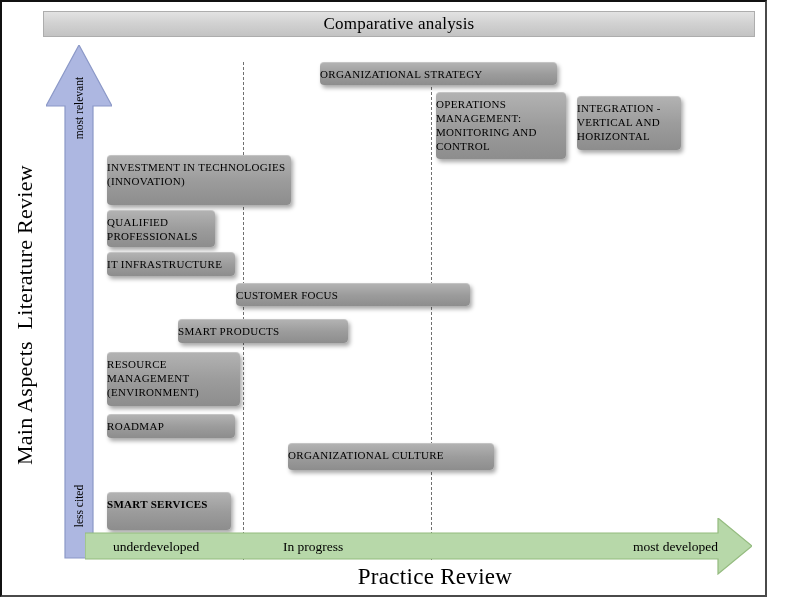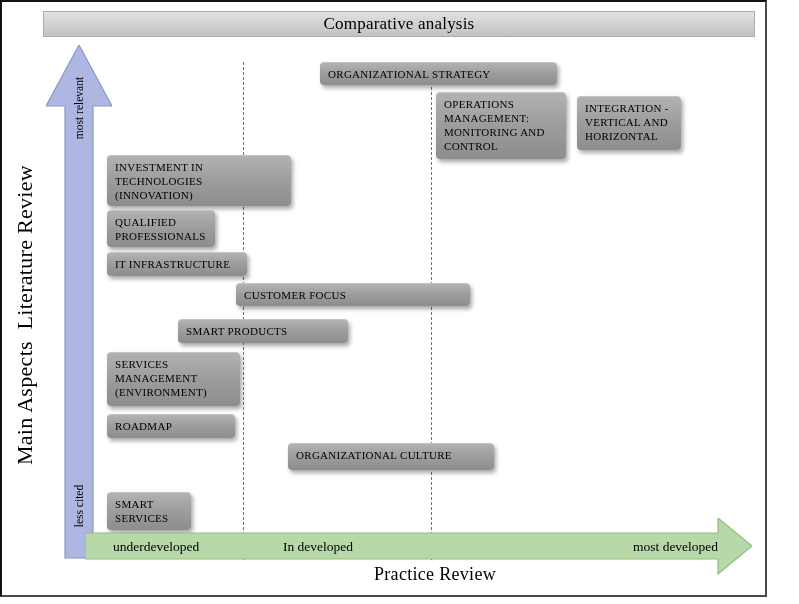--- a/index.html
+++ b/index.html
@@ -32,30 +32,30 @@
   }
   .gridline{
     position:absolute;top:62px;height:498px;width:0;
     border-left:1px dashed #707070;
   }
   .box{
     position:absolute;box-sizing:border-box;
     background:linear-gradient(180deg,#b2b2b2 0%,#9c9c9c 50%,#8d8d8d 100%);
     border-radius:4px;border-top:1px solid #c4c4c4;
     box-shadow:2px 3px 4px rgba(0,0,0,0.35);
-    padding:4px 8px;font-size:11px;line-height:1.28;letter-spacing:0.3px;
+    padding:4px 0;font-size:11px;line-height:1.28;letter-spacing:0.3px;
     color:#000;
   }
   .seg-label{position:absolute;top:538px;height:18px;line-height:18px;font-size:13.5px;text-align:right;}
   .seg-underdeveloped{left:113px;}
   .seg-inprogress{left:283px;}
   .seg-mostdeveloped{left:633px;}
   .x-axis-title{
     position:absolute;left:100px;top:564px;width:670px;height:26px;
-    text-align:center;font-size:18px;letter-spacing:0.3px;
+    text-align:center;font-size:23px;letter-spacing:0.3px;
   }
 </style>
 </head>
 <body>
 
 <div class="page">
 
   <div class="frame"></div>
 
   <div class="title-bar">
@@ -74,31 +74,31 @@
       <div class="gridline" style="left: 243px;"></div>
       <div class="gridline" style="left: 431px;"></div>
     </div>
 
   <div id="boxes">
       <div class="box" style="left: 320px; top: 62px; width: 237px; min-height: 23px;">ORGANIZATIONAL STRATEGY</div>
       <div class="box" style="left: 436px; top: 92px; width: 130px; min-height: 67px;">OPERATIONS MANAGEMENT: MONITORING AND CONTROL</div>
       <div class="box" style="left: 577px; top: 96px; width: 104px; min-height: 54px;">INTEGRATION - VERTICAL AND HORIZONTAL</div>
       <div class="box" style="left: 107px; top: 155px; width: 184px; min-height: 50px;">INVESTMENT IN TECHNOLOGIES (INNOVATION)</div>
       <div class="box" style="left: 107px; top: 210px; width: 108px; min-height: 34px;">QUALIFIED PROFESSIONALS</div>
-      <div class="box" style="left: 107px; top: 252px; width: 140px; min-height: 24px;">IT INFRASTRUCTURE</div>
+      <div class="box" style="left: 107px; top: 252px; width: 128px; min-height: 24px;">IT INFRASTRUCTURE</div>
       <div class="box" style="left: 236px; top: 283px; width: 234px; min-height: 23px;">CUSTOMER FOCUS</div>
       <div class="box" style="left: 178px; top: 319px; width: 170px; min-height: 24px;">SMART PRODUCTS</div>
-      <div class="box" style="left: 107px; top: 352px; width: 133px; min-height: 54px;">SERVICES MANAGEMENT (ENVIRONMENT)</div>
+      <div class="box" style="left: 107px; top: 352px; width: 133px; min-height: 54px;">RESOURCE MANAGEMENT (ENVIRONMENT)</div>
       <div class="box" style="left: 107px; top: 414px; width: 128px; min-height: 24px;">ROADMAP</div>
       <div class="box" style="left: 244px; top: 443px; width: 206px; min-height: 27px; margin-left: 44px;">ORGANIZATIONAL CULTURE</div>
-      <div class="box" style="left: 107px; top: 492px; width: 84px; min-height: 38px;">SMART SERVICES</div>
+      <div class="box" style="left: 107px; top: 492px; width: 124px; min-height: 38px; font-weight: bold;">SMART SERVICES</div>
     </div>
 
   <svg class="h-arrow" viewBox="0 0 667 57">
     <polygon points="0,15 633,15 633,0 667,28 633,56 633,41 0,41" fill="#b7d8a9" stroke="#94bb7f" stroke-width="1.2"></polygon>
   </svg>
   <span class="seg-label seg-underdeveloped">underdeveloped</span>
-  <span class="seg-label seg-inprogress">In developed</span>
+  <span class="seg-label seg-inprogress">In progress</span>
   <span class="seg-label seg-mostdeveloped">most developed</span>
 
   <div class="x-axis-title">Practice Review</div>
 
 </div>
 
 </body></html>

